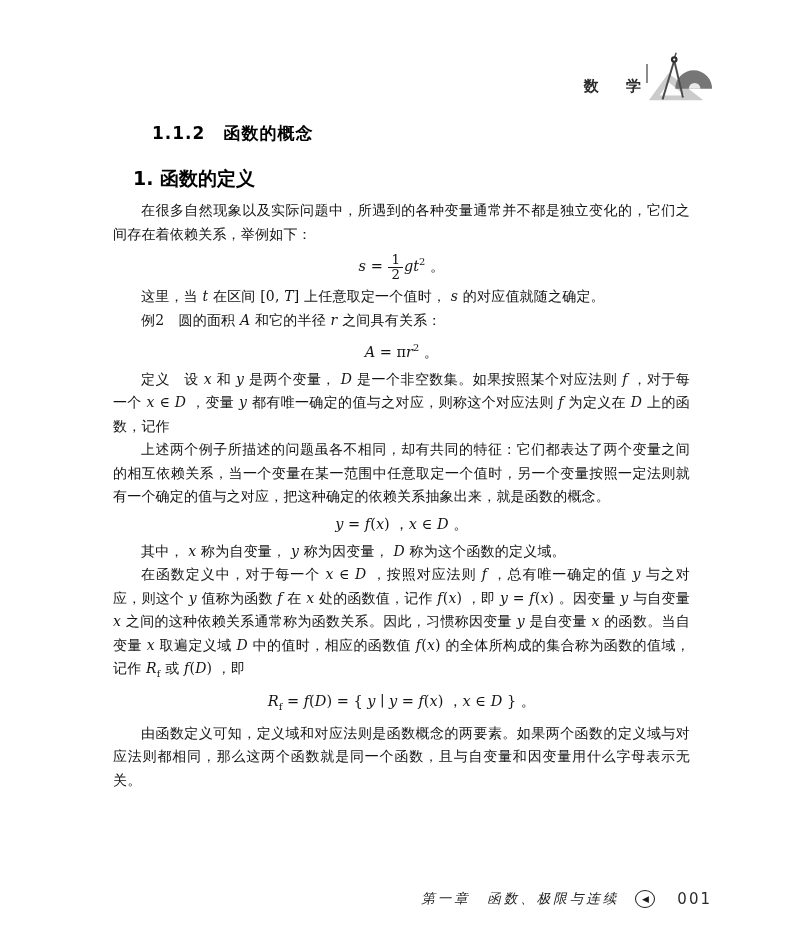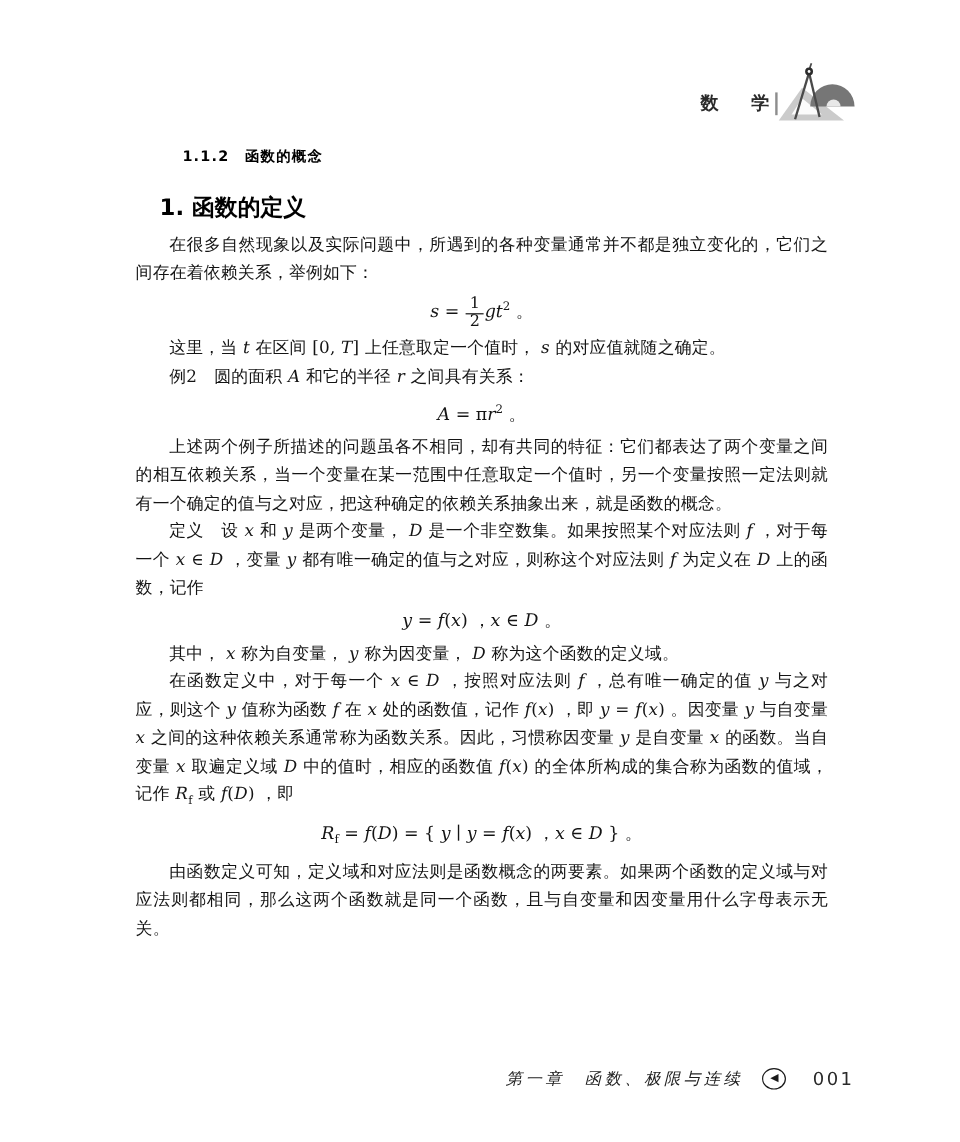--- a/index.html
+++ b/index.html
@@ -1,31 +1,31 @@
 <!DOCTYPE html>
 <html><head>
 <meta charset="utf-8">
 <style>
   html,body{margin:0;padding:0;background:#ffffff;}
   body{width:800px;height:952px;position:relative;overflow:hidden;
        font-family:"DejaVu Serif","Liberation Serif",serif;color:#141414;}
 
   
   .hdr{position:absolute;top:50px;left:0;right:84px;height:58px;
-       display:flex;justify-content:flex-end;align-items:center;}
+       display:flex;justify-content:flex-end;}
   .hdr-subject{font-family:"DejaVu Sans","Liberation Sans",sans-serif;
        font-size:15px;font-weight:bold;letter-spacing:11px;color:#2a2a2a;
        align-self:center;margin-top:14px;}
   .hdr-divider{width:2px;height:19px;background:#8d8d8d;margin-top:14px;margin-left:-6px;}
   .hdr-logo{width:68px;height:58px;display:block;}
 
   
   .content{position:absolute;left:113px;top:122px;width:577px;}
   h1.title{font-family:"DejaVu Sans","Liberation Sans",sans-serif;
-       font-size:12px;font-weight:bold;color:#000;
+       font-size:17px;font-weight:bold;color:#000;
        margin:0 0 21px 0;padding-left:39px;letter-spacing:1px;}
   h2.subtitle{font-family:"DejaVu Sans","Liberation Sans",sans-serif;
        font-size:19px;font-weight:bold;color:#000;
        margin:0 0 7px 0;padding-left:20px;}
   p.para{margin:0;font-size:14px;line-height:23.5px;
        text-align:justify;text-indent:2em;letter-spacing:0.2px;}
   p.formula{margin:3px 0 3px 0;font-size:14.5px;line-height:25px;
        text-align:center;text-indent:0;}
   p i{font-style:italic;}
   sup{font-size:0.68em;}
@@ -68,22 +68,22 @@
 
 <div class="content">
   <h1 class="title">1.1.2　函数的概念</h1>
   <h2 class="subtitle">1. 函数的定义</h2>
 
   <p class="para">在很多自然现象以及实际问题中，所遇到的各种变量通常并不都是独立变化的，它们之间存在着依赖关系，举例如下：</p>
   <p class="formula"><i>s</i> = <span class="frac"><span class="num">1</span><span class="den">2</span></span><i>gt</i><sup>2</sup> 。</p>
   <p class="para">这里，当 <i>t</i> 在区间 [0, <i>T</i>] 上任意取定一个值时， <i>s</i> 的对应值就随之确定。</p>
   <p class="para">例2　圆的面积 <i>A</i> 和它的半径 <i>r</i> 之间具有关系：</p>
   <p class="formula"><i>A</i> = π<i>r</i><sup>2</sup> 。</p>
+  <p class="para">定义　设 <i>x</i> 和 <i>y</i> 是两个变量， <i>D</i> 是一个非空数集。如果按照某个对应法则 <i>f</i> ，对于每一个 <i>x</i> ∈ <i>D</i> ，变量 <i>y</i> 都有唯一确定的值与之对应，则称这个对应法则 <i>f</i> 为定义在 <i>D</i> 上的函数，记作</p>
   <p class="para">上述两个例子所描述的问题虽各不相同，却有共同的特征：它们都表达了两个变量之间的相互依赖关系，当一个变量在某一范围中任意取定一个值时，另一个变量按照一定法则就有一个确定的值与之对应，把这种确定的依赖关系抽象出来，就是函数的概念。</p>
-  <p class="para">定义　设 <i>x</i> 和 <i>y</i> 是两个变量， <i>D</i> 是一个非空数集。如果按照某个对应法则 <i>f</i> ，对于每一个 <i>x</i> ∈ <i>D</i> ，变量 <i>y</i> 都有唯一确定的值与之对应，则称这个对应法则 <i>f</i> 为定义在 <i>D</i> 上的函数，记作</p>
   <p class="formula"><i>y</i> = <i>f</i>(<i>x</i>) ，<i>x</i> ∈ <i>D</i> 。</p>
   <p class="para">其中， <i>x</i> 称为自变量， <i>y</i> 称为因变量， <i>D</i> 称为这个函数的定义域。</p>
   <p class="para">在函数定义中，对于每一个 <i>x</i> ∈ <i>D</i> ，按照对应法则 <i>f</i> ，总有唯一确定的值 <i>y</i> 与之对应，则这个 <i>y</i> 值称为函数 <i>f</i> 在 <i>x</i> 处的函数值，记作 <i>f</i>(<i>x</i>) ，即 <i>y</i> = <i>f</i>(<i>x</i>) 。因变量 <i>y</i> 与自变量 <i>x</i> 之间的这种依赖关系通常称为函数关系。因此，习惯称因变量 <i>y</i> 是自变量 <i>x</i> 的函数。当自变量 <i>x</i> 取遍定义域 <i>D</i> 中的值时，相应的函数值 <i>f</i>(<i>x</i>) 的全体所构成的集合称为函数的值域，记作 <i>R</i><sub>f</sub> 或 <i>f</i>(<i>D</i>) ，即</p>
   <p class="formula"><i>R</i><sub>f</sub> = <i>f</i>(<i>D</i>) = { <i>y</i> ∣ <i>y</i> = <i>f</i>(<i>x</i>) ，<i>x</i> ∈ <i>D</i> } 。</p>
   <p class="para">由函数定义可知，定义域和对应法则是函数概念的两要素。如果两个函数的定义域与对应法则都相同，那么这两个函数就是同一个函数，且与自变量和因变量用什么字母表示无关。</p>
 </div>
 
 <div class="ftr">
   <span class="ftr-chapter">第一章　函数、极限与连续</span>
   <span class="ftr-nav">◀</span>

